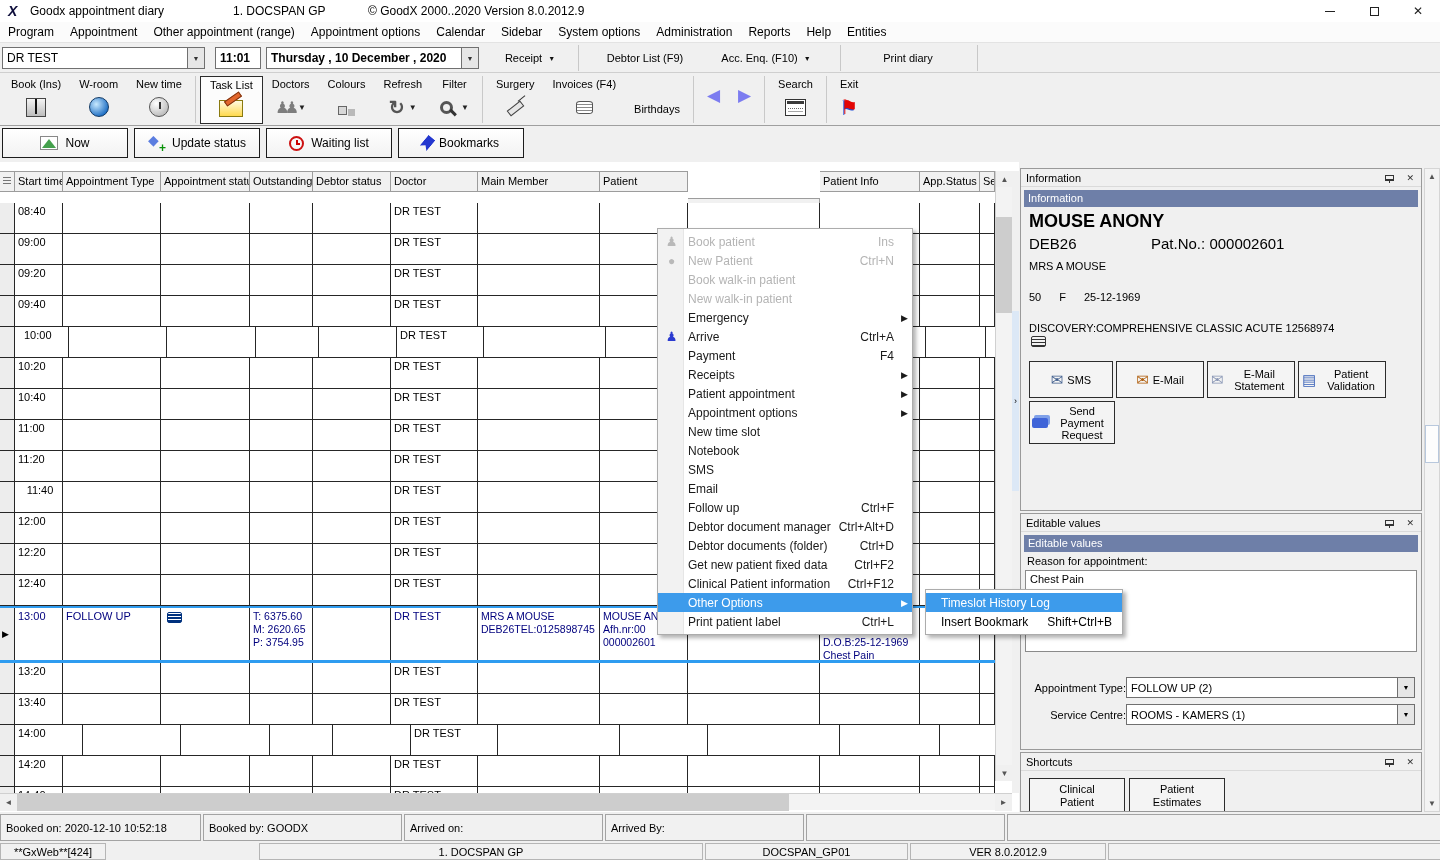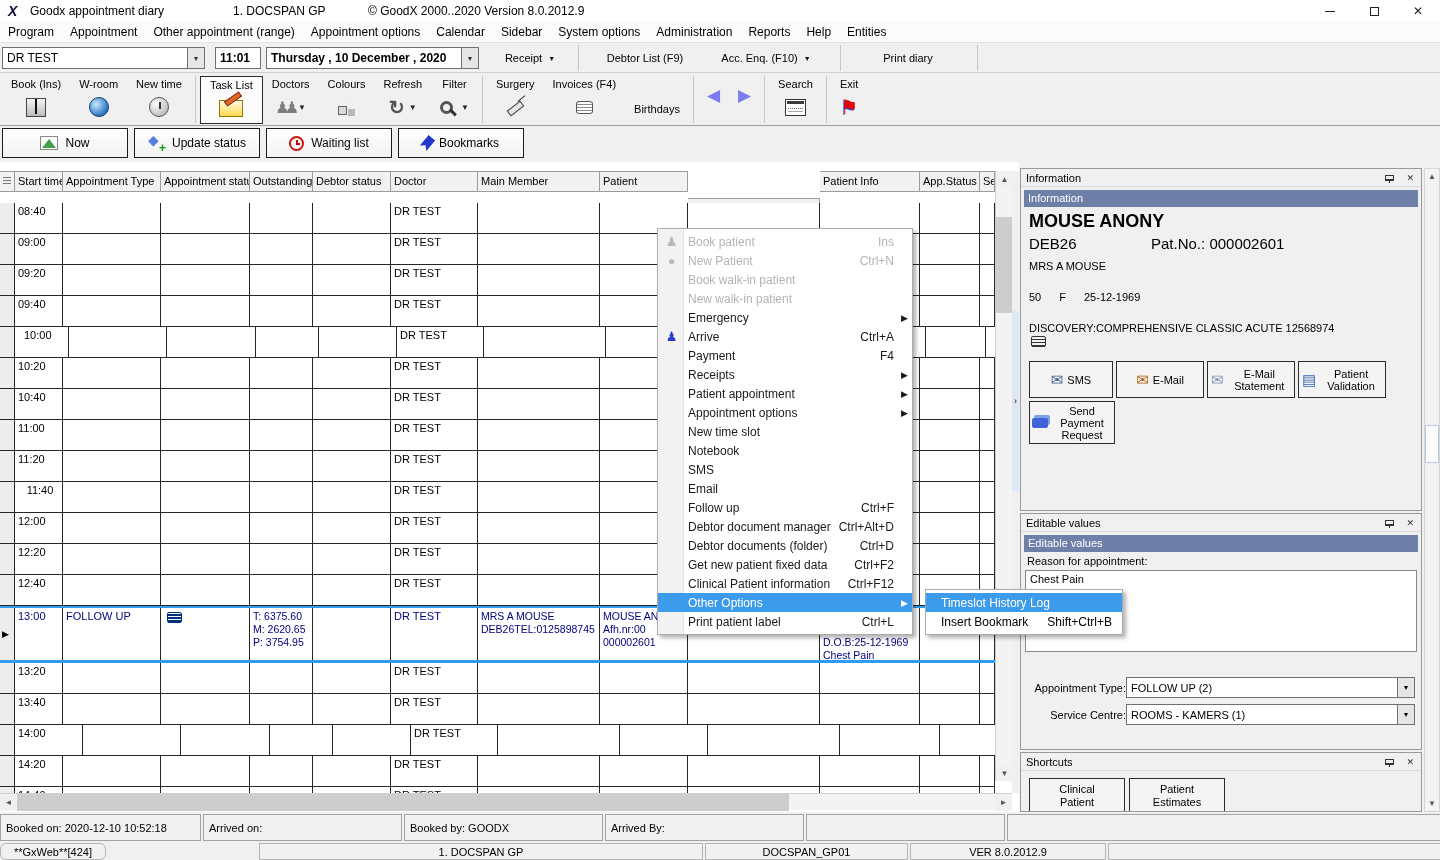--- a/index.html
+++ b/index.html
@@ -859,28 +859,28 @@
 </div>
 
 <div id="right-vscroll">
   <div class="sb-up">▲</div>
   <div class="sb-thumb"></div>
   <div class="sb-down">▼</div>
 </div>
 
 <div id="statusbar-booking">
     <div class="sb1-cell" style="width: 201px;">Booked on: 2020-12-10 10:52:18</div>
+    <div class="sb1-cell" style="width: 199px;">Booked by: GOODX</div>
     <div class="sb1-cell" style="width: 199px;">Arrived on:</div>
-    <div class="sb1-cell" style="width: 199px;">Booked by: GOODX</div>
     <div class="sb1-cell" style="width: 199px;">Arrived By:</div>
     <div class="sb1-cell" style="width: 199px;"></div>
     <div class="sb1-cell" style="width: 437px;"></div>
   </div>
 <div id="statusbar-app">
-    <div class="sb2-cell" style="width: 106px; border-radius: 6px;">**GxWeb**[424]</div>
+    <div class="sb2-cell" style="width: 106px;">**GxWeb**[424]</div>
     <div class="sb2-cell sb2-left" style="width: 149px;">GOODX : AMICAS</div>
     <div class="sb2-cell" style="width: 444px;">1. DOCSPAN GP</div>
     <div class="sb2-cell" style="width: 203px;">DOCSPAN_GP01</div>
     <div class="sb2-cell" style="width: 196px;">VER 8.0.2012.9</div>
     <div class="sb2-cell" style="width: 336px;"></div>
   </div>
 
 <div id="context-menu">
   <div id="cm-gutter"></div>
 <div class="cm-item cm-dis">

